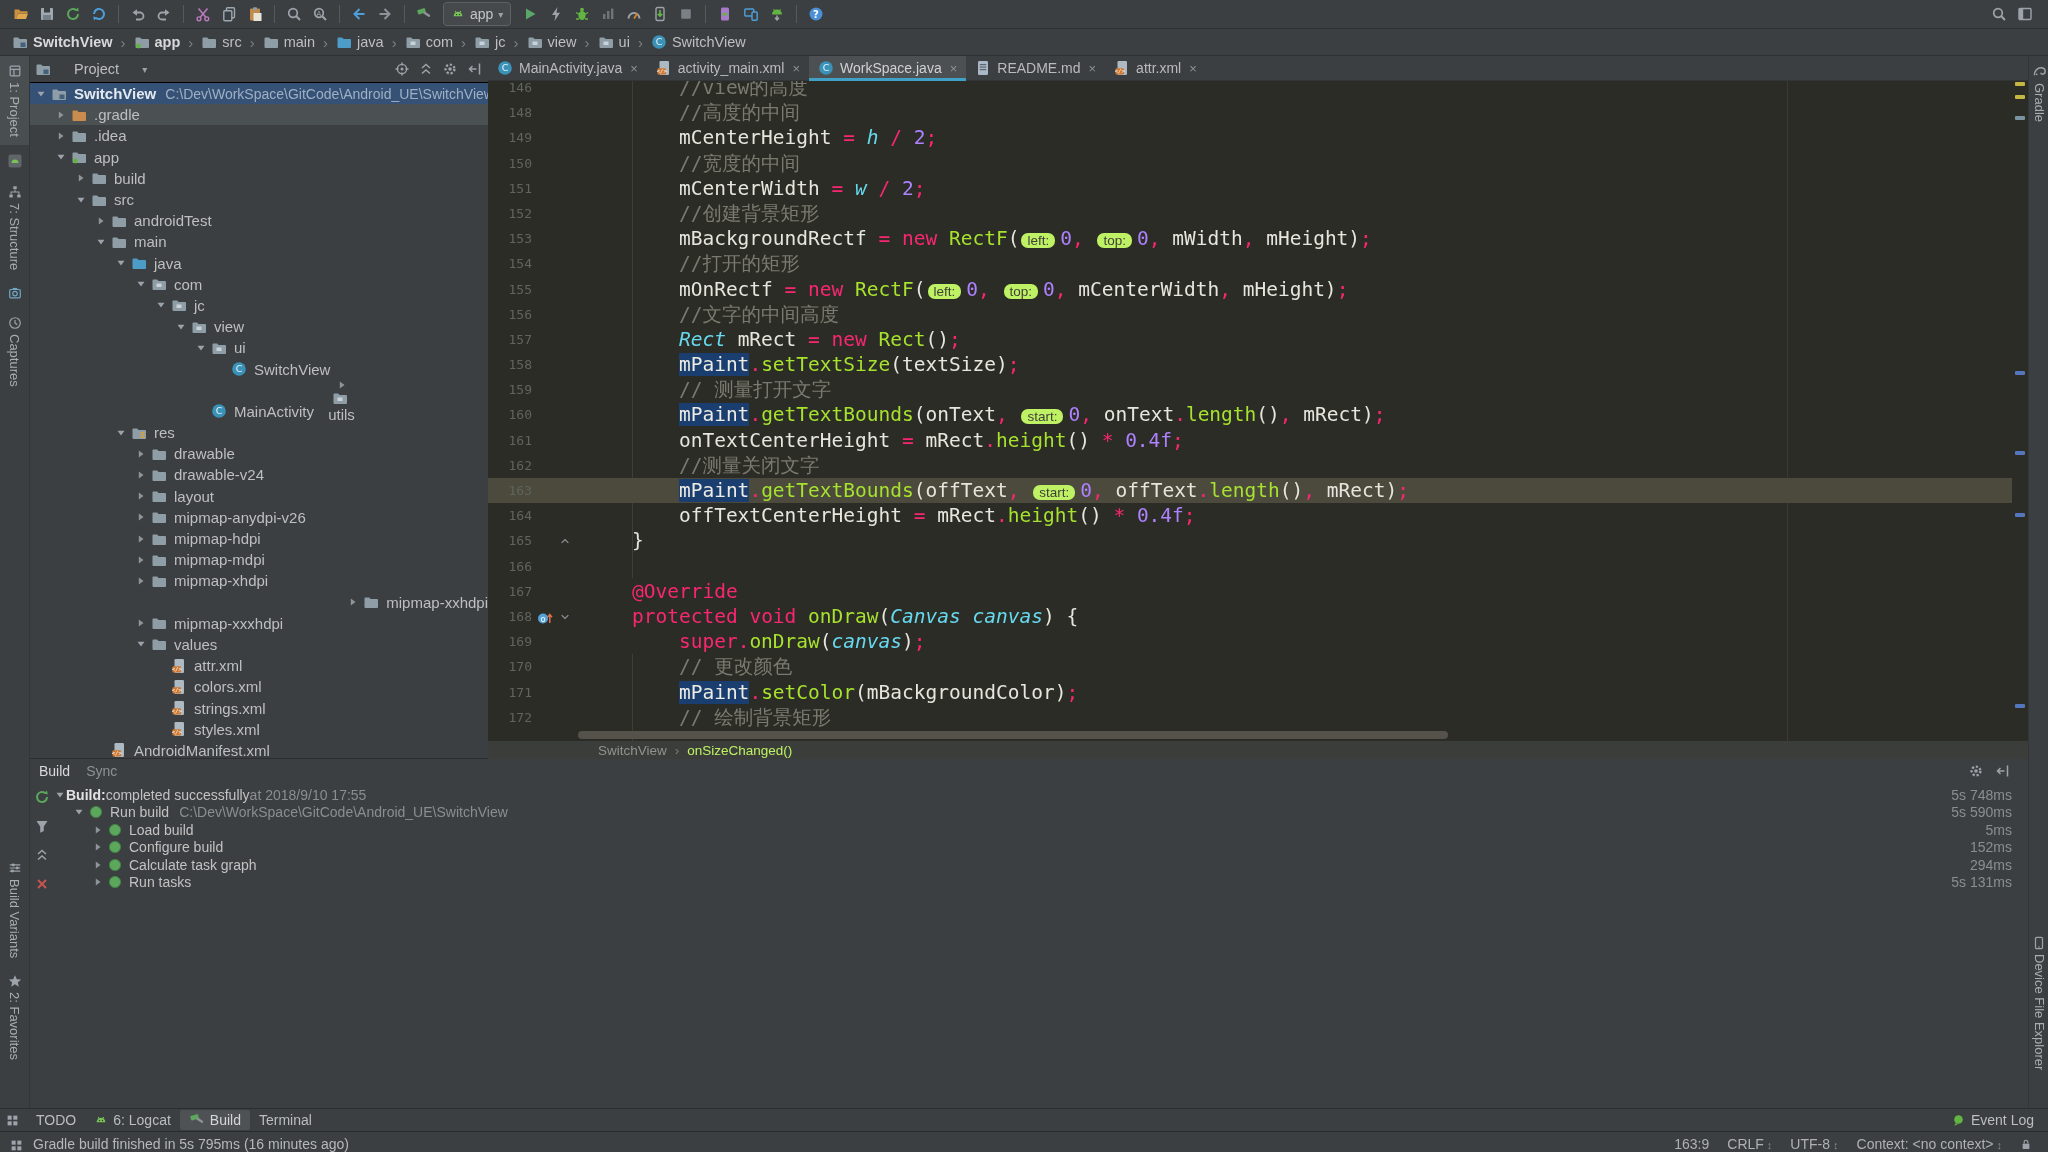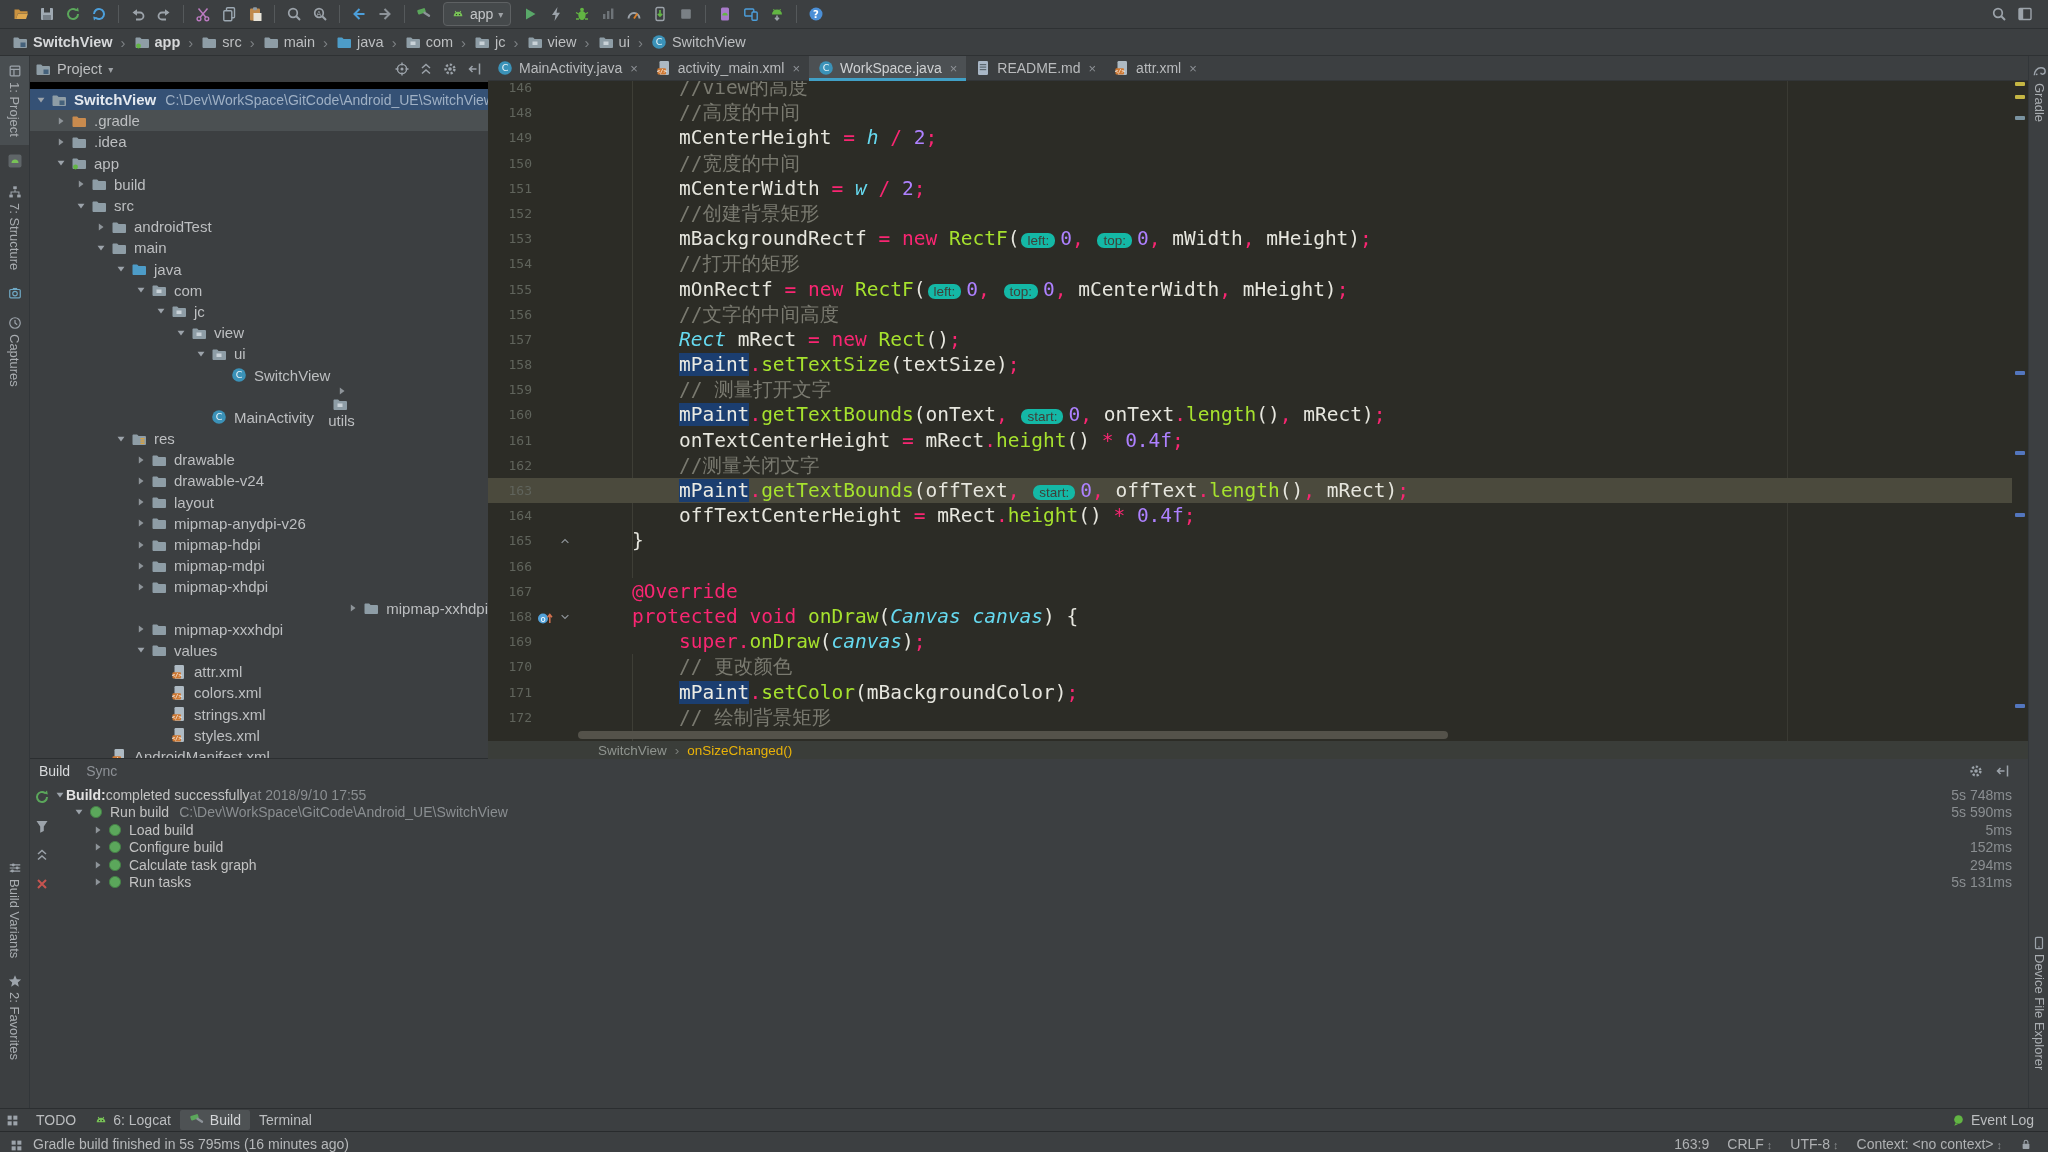--- a/index.html
+++ b/index.html
@@ -20,21 +20,21 @@
   .nav-bold{font-weight:bold;color:#D6D8DA;}
   
   .stripe{background:#3C3F41;z-index:30;}
   #stripe-left{left:0;top:56px;width:29px;height:1052px;border-right:1px solid #323639;}
   #stripe-right{left:2028px;top:56px;width:20px;height:1052px;border-left:1px solid #323639;}
   .stripe-tab{display:flex;flex-direction:column;align-items:center;gap:4px;padding:8px 0;color:#A9ADB1;font-size:13px;cursor:default;}
   .stripe-tab .vtext{writing-mode:vertical-rl;white-space:nowrap;}
   .stripe-tab.active{background:#494E51;}
   
   #project-panel{left:29px;top:56px;width:459px;height:702px;background:#3C3F41;overflow:hidden;}
-  #panel-header{height:26px;display:flex;align-items:center;padding:0 6px;font-size:14.5px;color:#BDBFC1;border-bottom:7px solid #000000;}
+  #panel-header{height:26px;display:flex;align-items:center;padding:0 6px;font-size:14.5px;color:#BDBFC1;border-bottom:1px solid #000000;gap:17px;}
   #panel-header .ph-right{margin-left:auto;display:flex;align-items:center;gap:8px;}
   .tree{font-size:15px;}
   .tree-row{height:21.2px;display:flex;align-items:center;white-space:nowrap;color:#BDBFC1;}
   .tree-row.sel{background:#355175;color:#E4E9EF;}
   .tree-row.hov{background:#4B5052;}
   .tree-row .arrow{width:12px;display:inline-flex;justify-content:center;flex:none;}
   .tree-row .ticon{width:18px;margin:0 5px 0 4px;flex:none;}
   .tree-row .extra{color:#787D81;margin-left:9px;font-size:14px;}
   .tree-row.sel .extra{color:#9FB0C4;}
   .tree-row .bold{font-weight:bold;}
@@ -54,31 +54,31 @@
   .gico{width:26px;flex:none;display:flex;justify-content:center;}
   .gfold{width:13px;flex:none;display:flex;justify-content:center;}
   .code{padding-left:14px;}
   .tok-p{color:#E6E6DE;}
   .tok-k{color:#F92672;}
   .tok-m{color:#A6E22E;}
   .tok-t{color:#66D9EF;font-style:italic;}
   .tok-n{color:#AE81FF;}
   .tok-c{color:#7A7A70;}
   .tok-h{color:#ECECE4;background:#1B3E70;}
-  .badge{font-family:"Liberation Sans",sans-serif;font-size:13.5px;background:#14b8a6;color:#403F38;border-radius:7px;padding:0 6px;margin:0 5px 0 2px;}
+  .badge{font-family:"Liberation Sans",sans-serif;font-size:13.5px;background:#bef264;color:#403F38;border-radius:7px;padding:0 6px;margin:0 5px 0 2px;}
   .caret-bar{display:inline-block;width:2px;height:19px;background:#ECECE4;vertical-align:text-top;margin-right:-2px;}
   .guide{position:absolute;width:1px;background:#3E3E36;}
   #margin-line{position:absolute;left:1299px;top:0;bottom:0;width:1px;background:#3A3A33;}
   #hscroll{position:absolute;left:90px;top:650px;width:870px;height:8px;border-radius:4px;background:#54524A;}
   #estripe{position:absolute;right:0;top:0;bottom:0;width:16px;background:#2C2C26;}
   .mark{position:absolute;left:3px;width:10px;height:4px;border-radius:1px;}
   #breadcrumbs{height:18px;background:#3A3D39;display:flex;align-items:center;padding-left:110px;font-size:13.5px;gap:8px;z-index:5;position:relative;}
   #breadcrumbs .bc1{color:#8F948F;}
   #breadcrumbs .bcsep{color:#7A7E7A;}
-  #breadcrumbs .bc2{color:#eab308;}
+  #breadcrumbs .bc2{color:#bef264;}
   
   #build-panel{left:29px;top:758px;width:2019px;height:350px;background:#3C3F41;border-top:1px solid #2B2E30;}
   #build-header{height:23px;display:flex;align-items:center;padding-left:10px;font-size:14px;gap:16px;}
   #build-header .bh-tab{color:#8D9196;}
   #build-header .bh-tab.sel{color:#D8DADC;}
   #build-header .bh-right{margin-left:auto;display:flex;gap:10px;padding-right:38px;}
   #build-toolbar{position:absolute;left:2px;top:30px;width:22px;display:flex;flex-direction:column;gap:13px;align-items:center;}
   #build-rows{position:absolute;left:24px;top:27px;right:0;font-size:14px;}
   .brow{height:17.5px;display:flex;align-items:center;position:relative;color:#C2C2C2;white-space:nowrap;}
   .brow .arrow{width:13px;display:inline-flex;justify-content:center;flex:none;}

